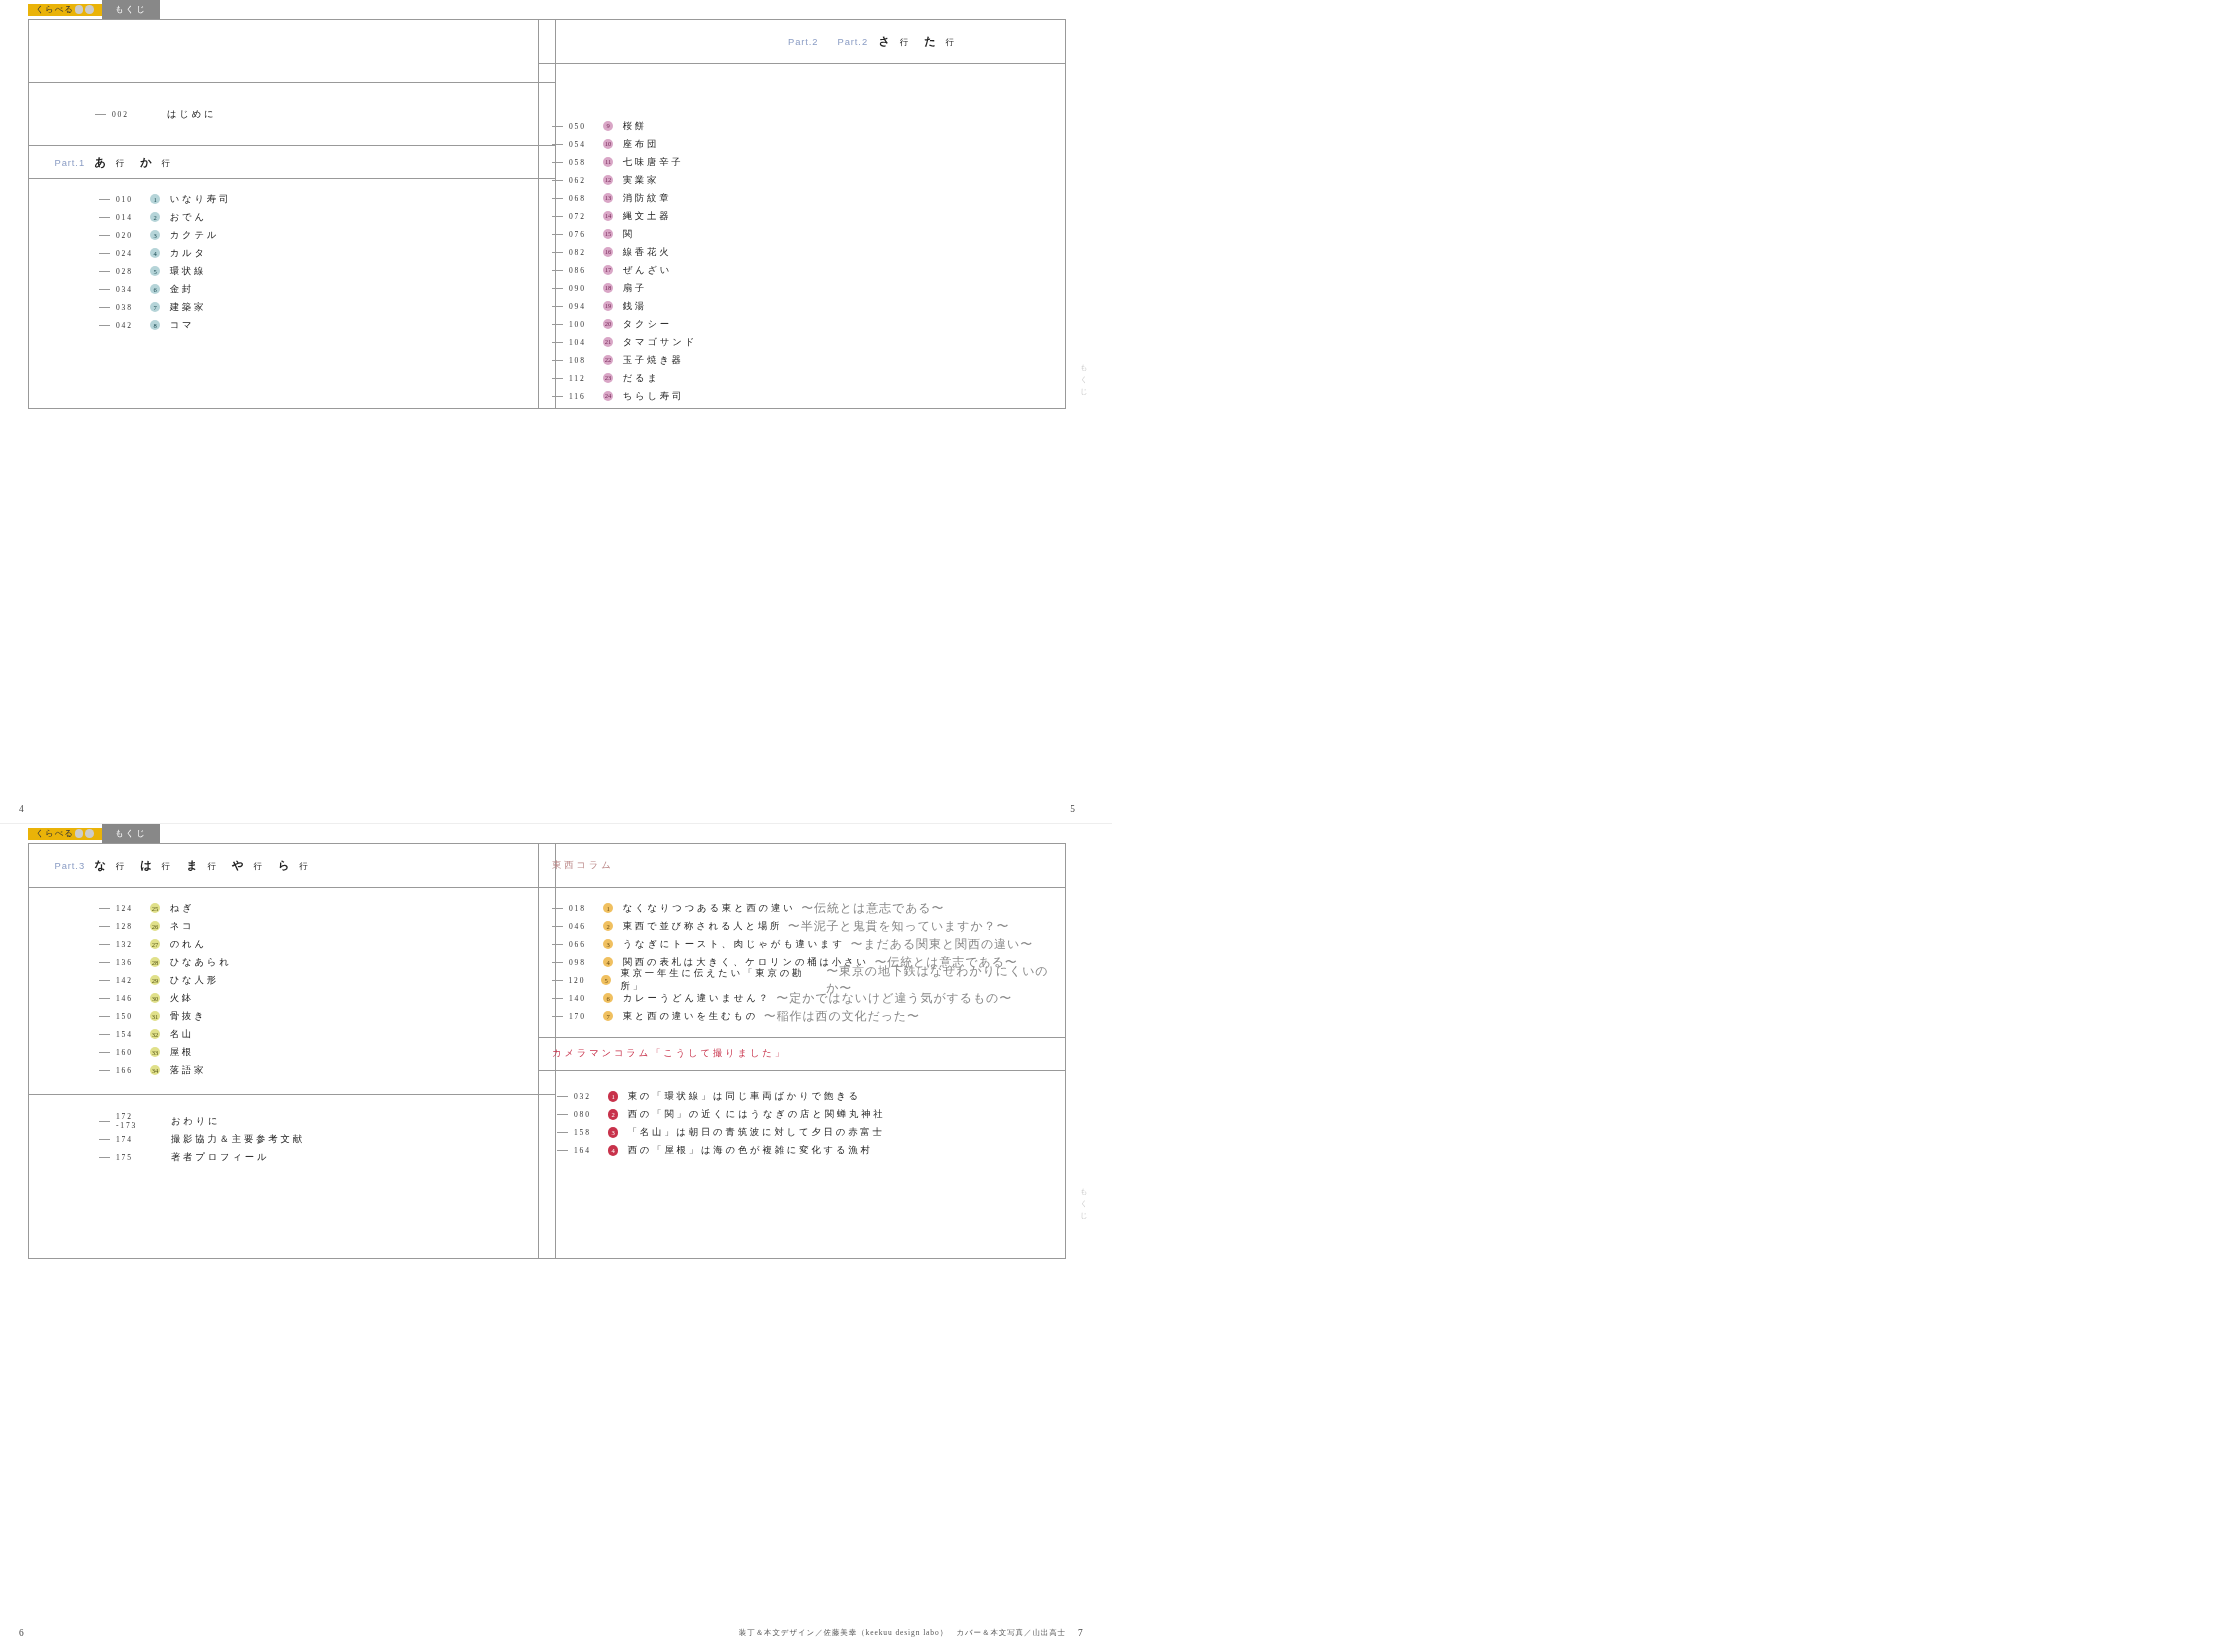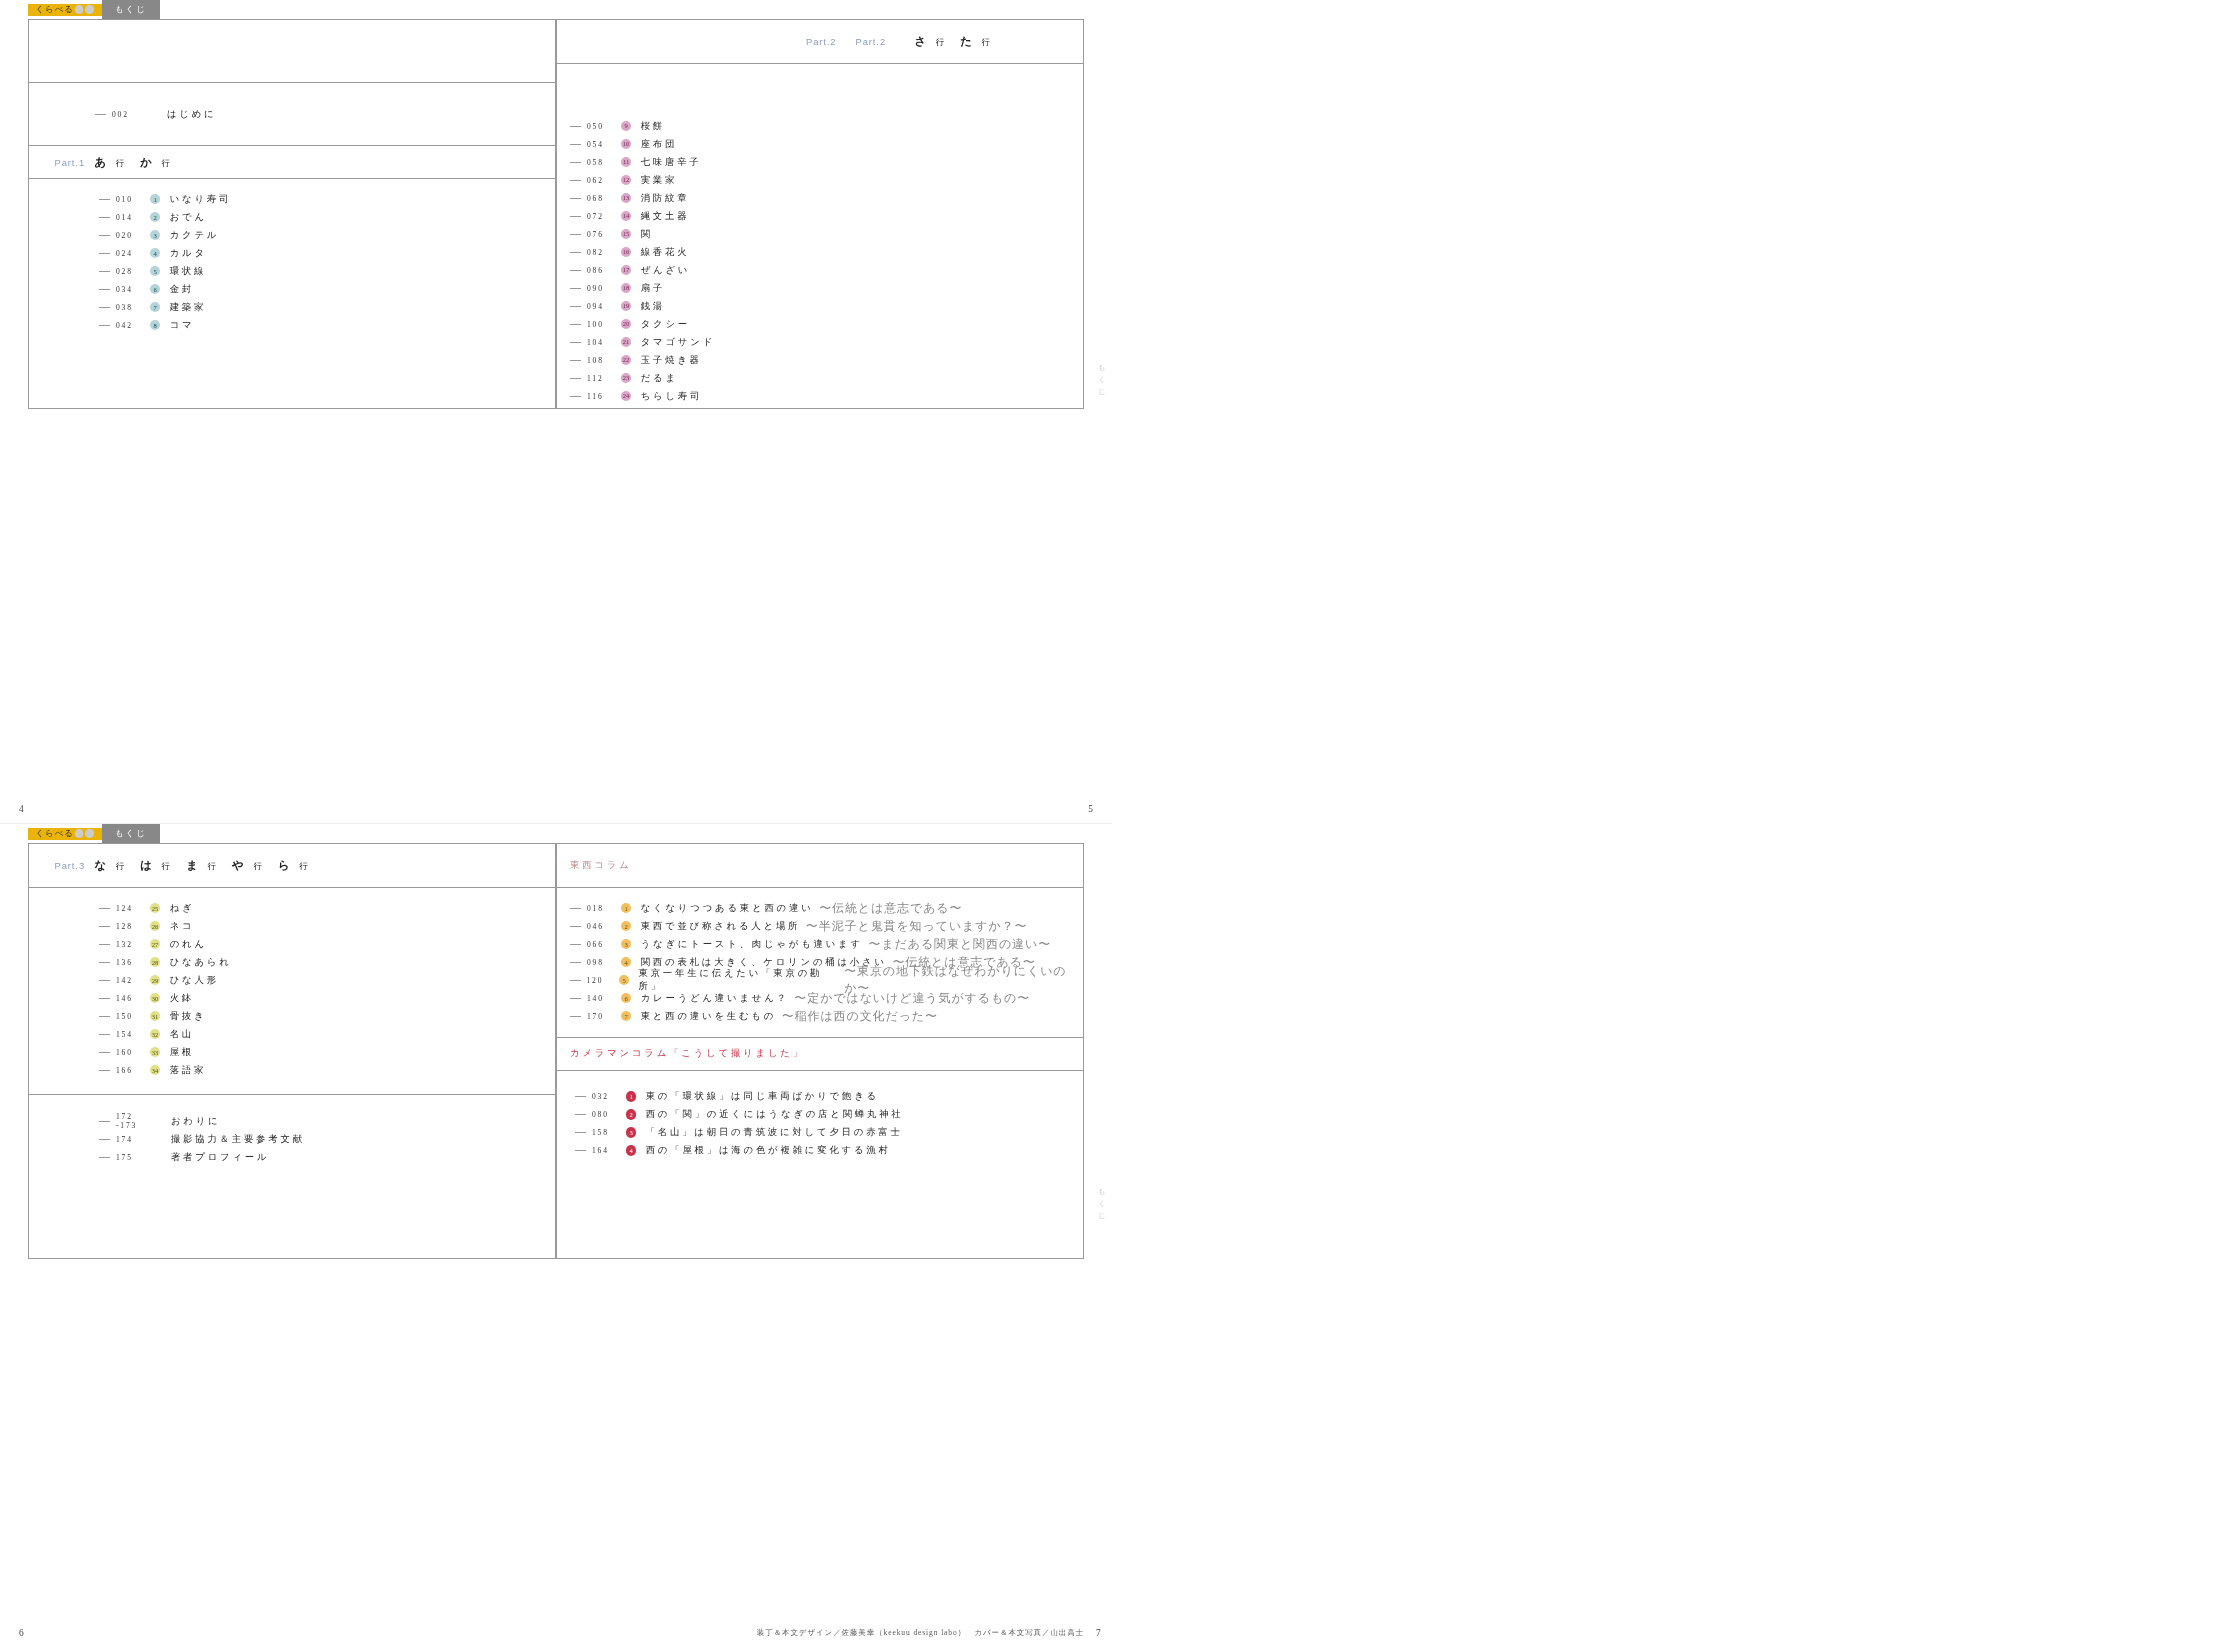--- a/index.html
+++ b/index.html
@@ -1,18 +1,18 @@
 <!DOCTYPE html>
 <html style="font-size:15px"><head>
 <meta charset="utf-8">
 <style>
 body{margin:0;font-family:"Hiragino Mincho ProN","Yu Mincho",serif;background:#fff;color:#222;font-size:8.5px}
 .spread{width:1112px;height:823px;position:relative;border-bottom:0.9px solid #eee}
 .page{width:556px;height:823px;position:absolute;top:0}
-.page.left{left:0}.page.right{left:556px}
+.page.left{left:0}.page.right{left:538px}
 .header{position:absolute;top:0;left:0;height:19px;display:flex;align-items:center}
 .header .tag{background:#eab308;padding:0 7.5px;font-size:8.5px;letter-spacing:0.9px;color:#333}
 .header .mokuji{background:#888;color:#fff;padding:3.8px 13px;font-size:8.5px;letter-spacing:1.9px}
 .header .circle{display:inline-block;width:8.5px;height:8.5px;border-radius:50%;background:#ccc;margin:0 0.9px;vertical-align:middle}
 .frame{position:absolute;border:0.9px solid #999}
 .part-row{border-bottom:0.9px solid #999;height:32px;display:flex;align-items:center}
 .part-label{font-family:sans-serif;font-size:9.4px;color:#8a9cc4;text-align:right;width:56px;padding-right:9.4px;letter-spacing:0.9px}
 .part-title{font-size:11.3px;letter-spacing:3.8px;font-weight:bold}
 .part-title .sm{font-size:8.5px;font-weight:normal}
 .entries{padding:11.3px 0 11.3px 70px}
@@ -127,21 +127,21 @@
   <div class="page right">
     <div class="frame" style="left:0;right:28px;top:19px;height:388px">
       <div class="part-row" style="height:43px">
         <div class="part-label" style="width:113px;text-align:left;padding-left:0;padding-right:0;margin-left:auto;margin-right:19px">Part.2</div>
         <div class="part-title" style="margin-right:auto;margin-left:-104px;position:relative;left:0">
         </div>
       </div>
 
       <div style="position:absolute;top:0;left:0;right:0;height:43px;display:flex;align-items:center;border-bottom:0.9px solid #999">
         <div class="part-label" style="width:56px;text-align:right;margin-left:273px">Part.2</div>
-        <div class="part-title" style="margin-left:19px">
+        <div class="part-title" style="margin-left:1px">
           <span>さ</span><span class="sm"> 行　</span><span>た</span><span class="sm"> 行</span>
         </div>
       </div>
       <div class="entries" id="p2-entries" style="padding-left:13px;padding-top:53px">
           <div class="entry">
     <span class="tick"></span>
     <span class="pg">050</span>
     <span class="num c-pink">9</span>
     <span class="ttl">桜餅</span>
 

